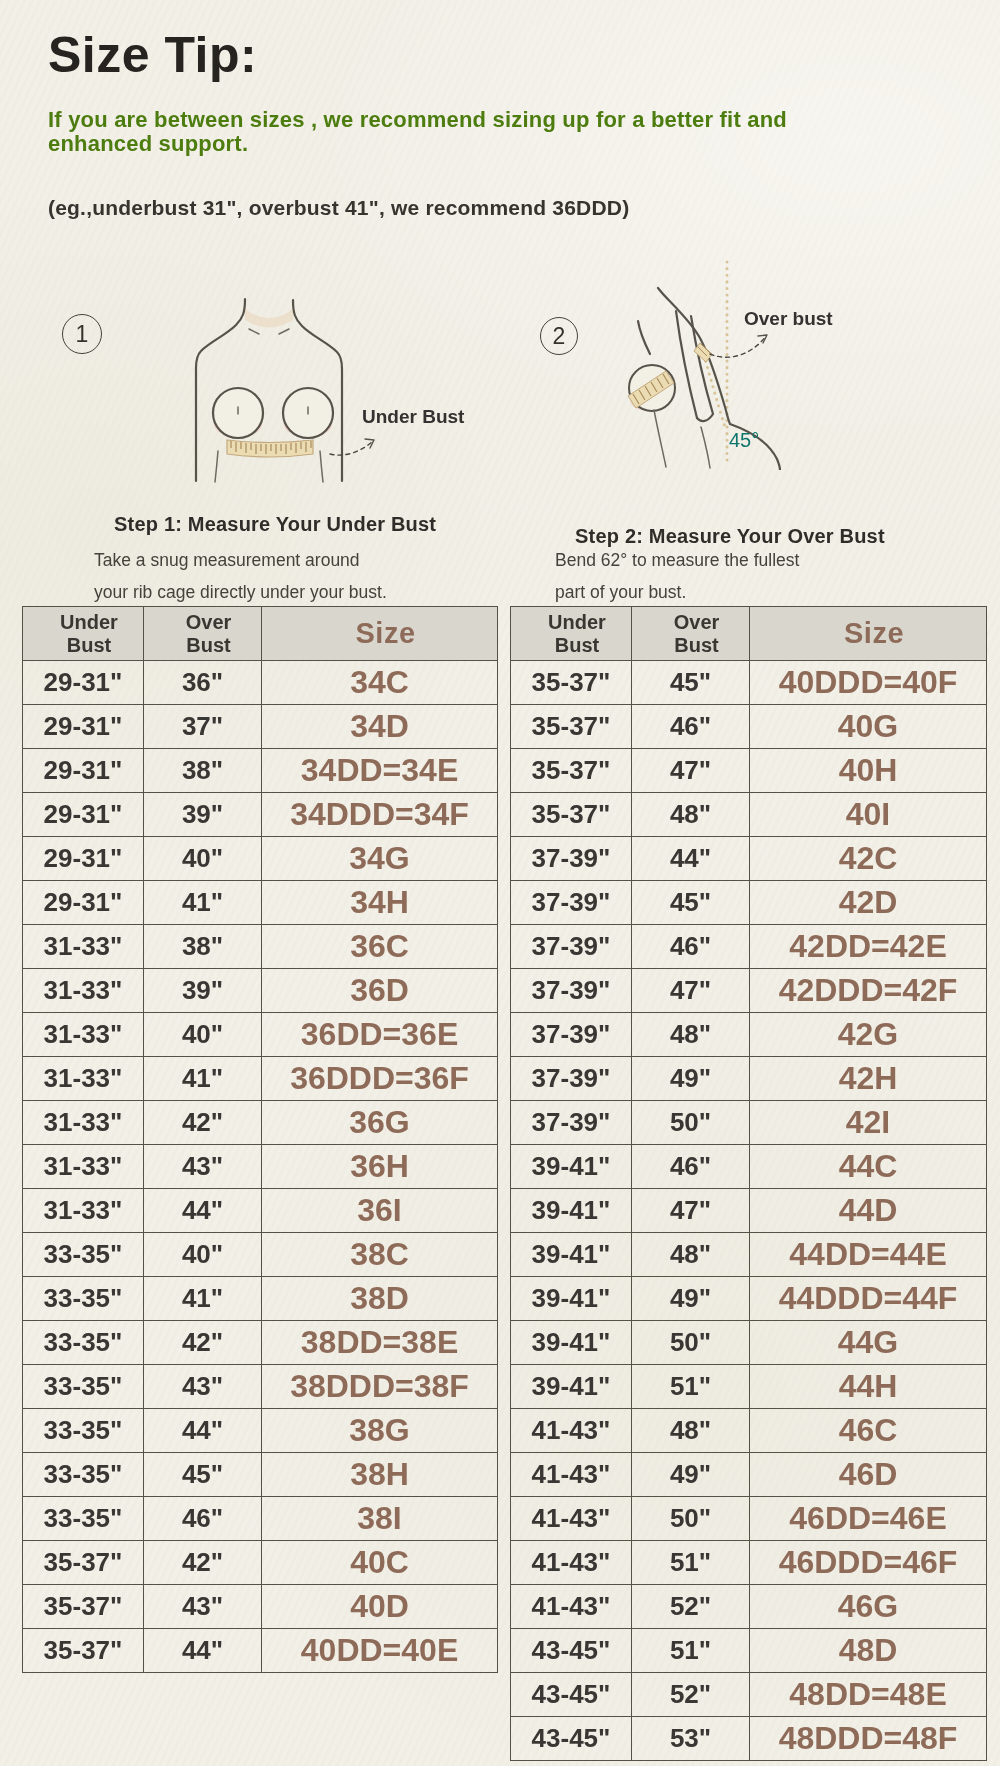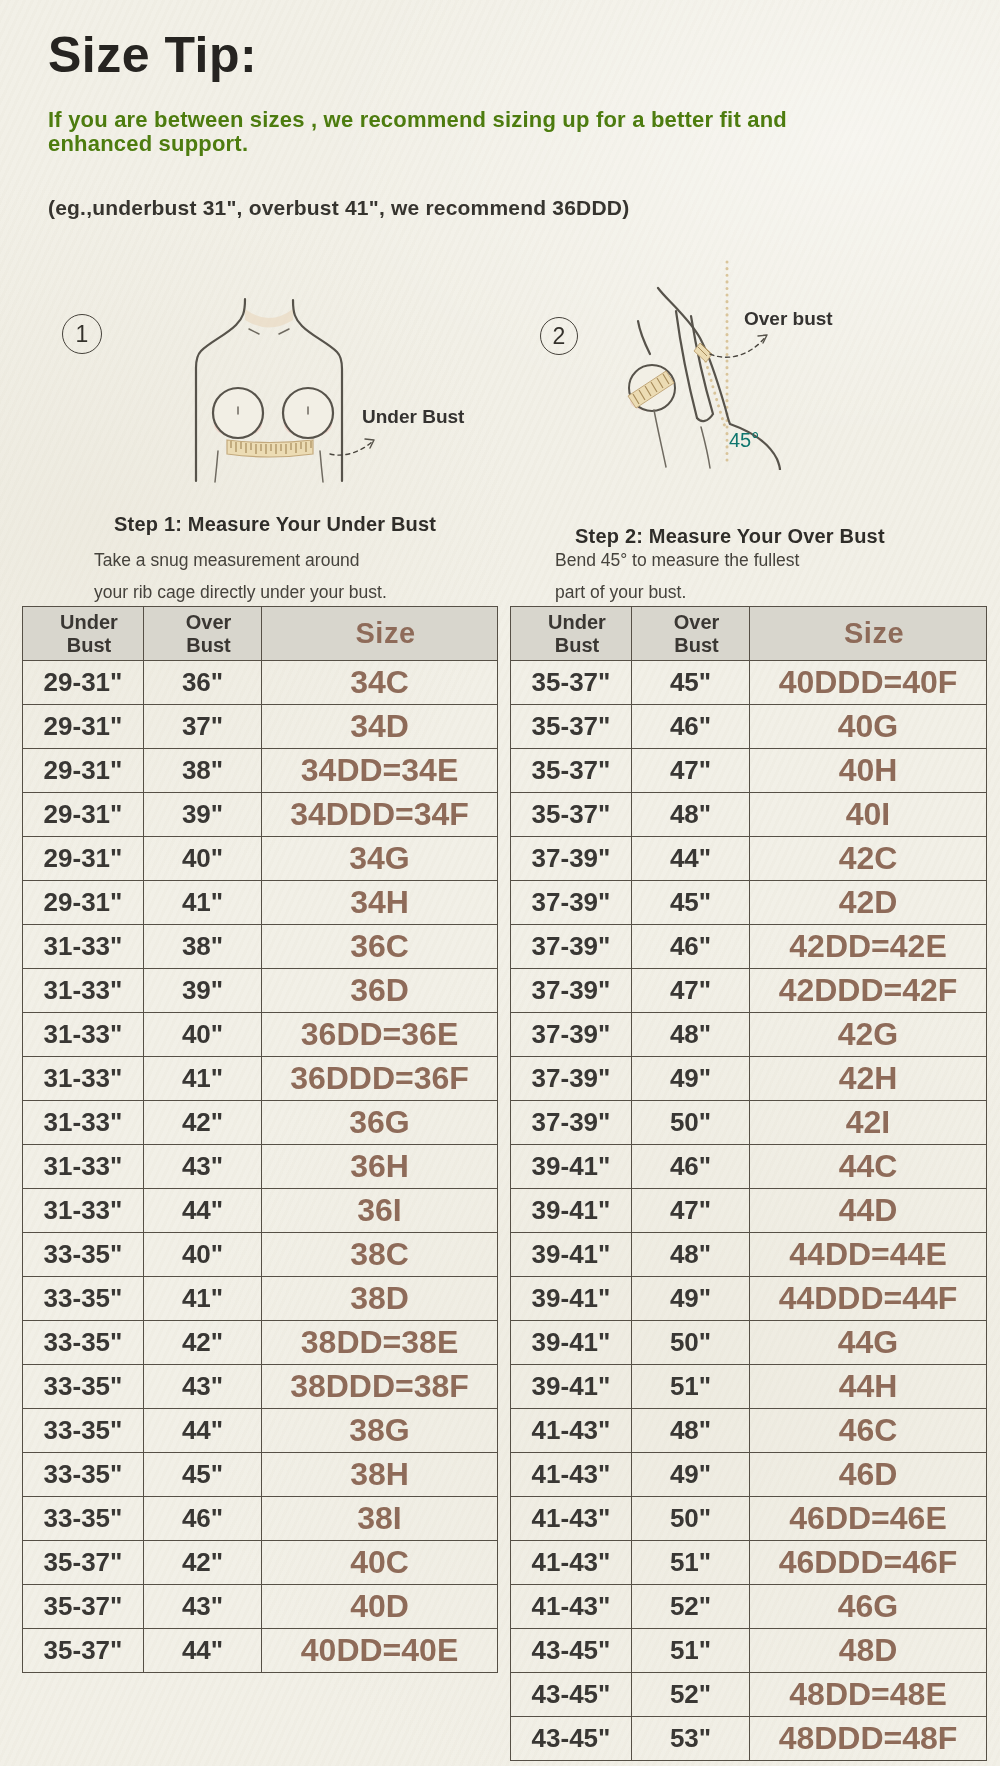--- a/index.html
+++ b/index.html
@@ -123,21 +123,21 @@
   <path class="dashed" d="M110,99 C128,107 152,100 166,81"></path>
   <path class="outline" style="stroke-width:1.4" d="M167,80 L158,81 M167,80 L163,88"></path>
 </svg>
 <div class="abs diagram-label" style="left:744px;top:308px;">Over bust</div>
 <div class="abs angle-label" style="left:729px;top:429px;">45°</div>
 
 <div class="abs step-heading" style="left:94px;top:513px;">Step 1: Measure Your Under Bust</div>
 <div class="abs step-desc" style="left:94px;top:544px;">Take a snug measurement around
 your rib cage directly under your bust.</div>
 <div class="abs step-heading" style="left:555px;top:525px;">Step 2: Measure Your Over Bust</div>
-<div class="abs step-desc" style="left:555px;top:544px;">Bend 45° to measure the fullest
+<div class="abs step-desc" style="left:555px;top:544px;">Bend 62° to measure the fullest
 part of your bust.</div>
 
 <table class="abs size-table" style="left:22px;top:606px;width:475px;">
   <colgroup>
       <col style="width:121px">
       <col style="width:118px">
       <col style="width:236px">
     </colgroup>
 <thead>
       <tr>

